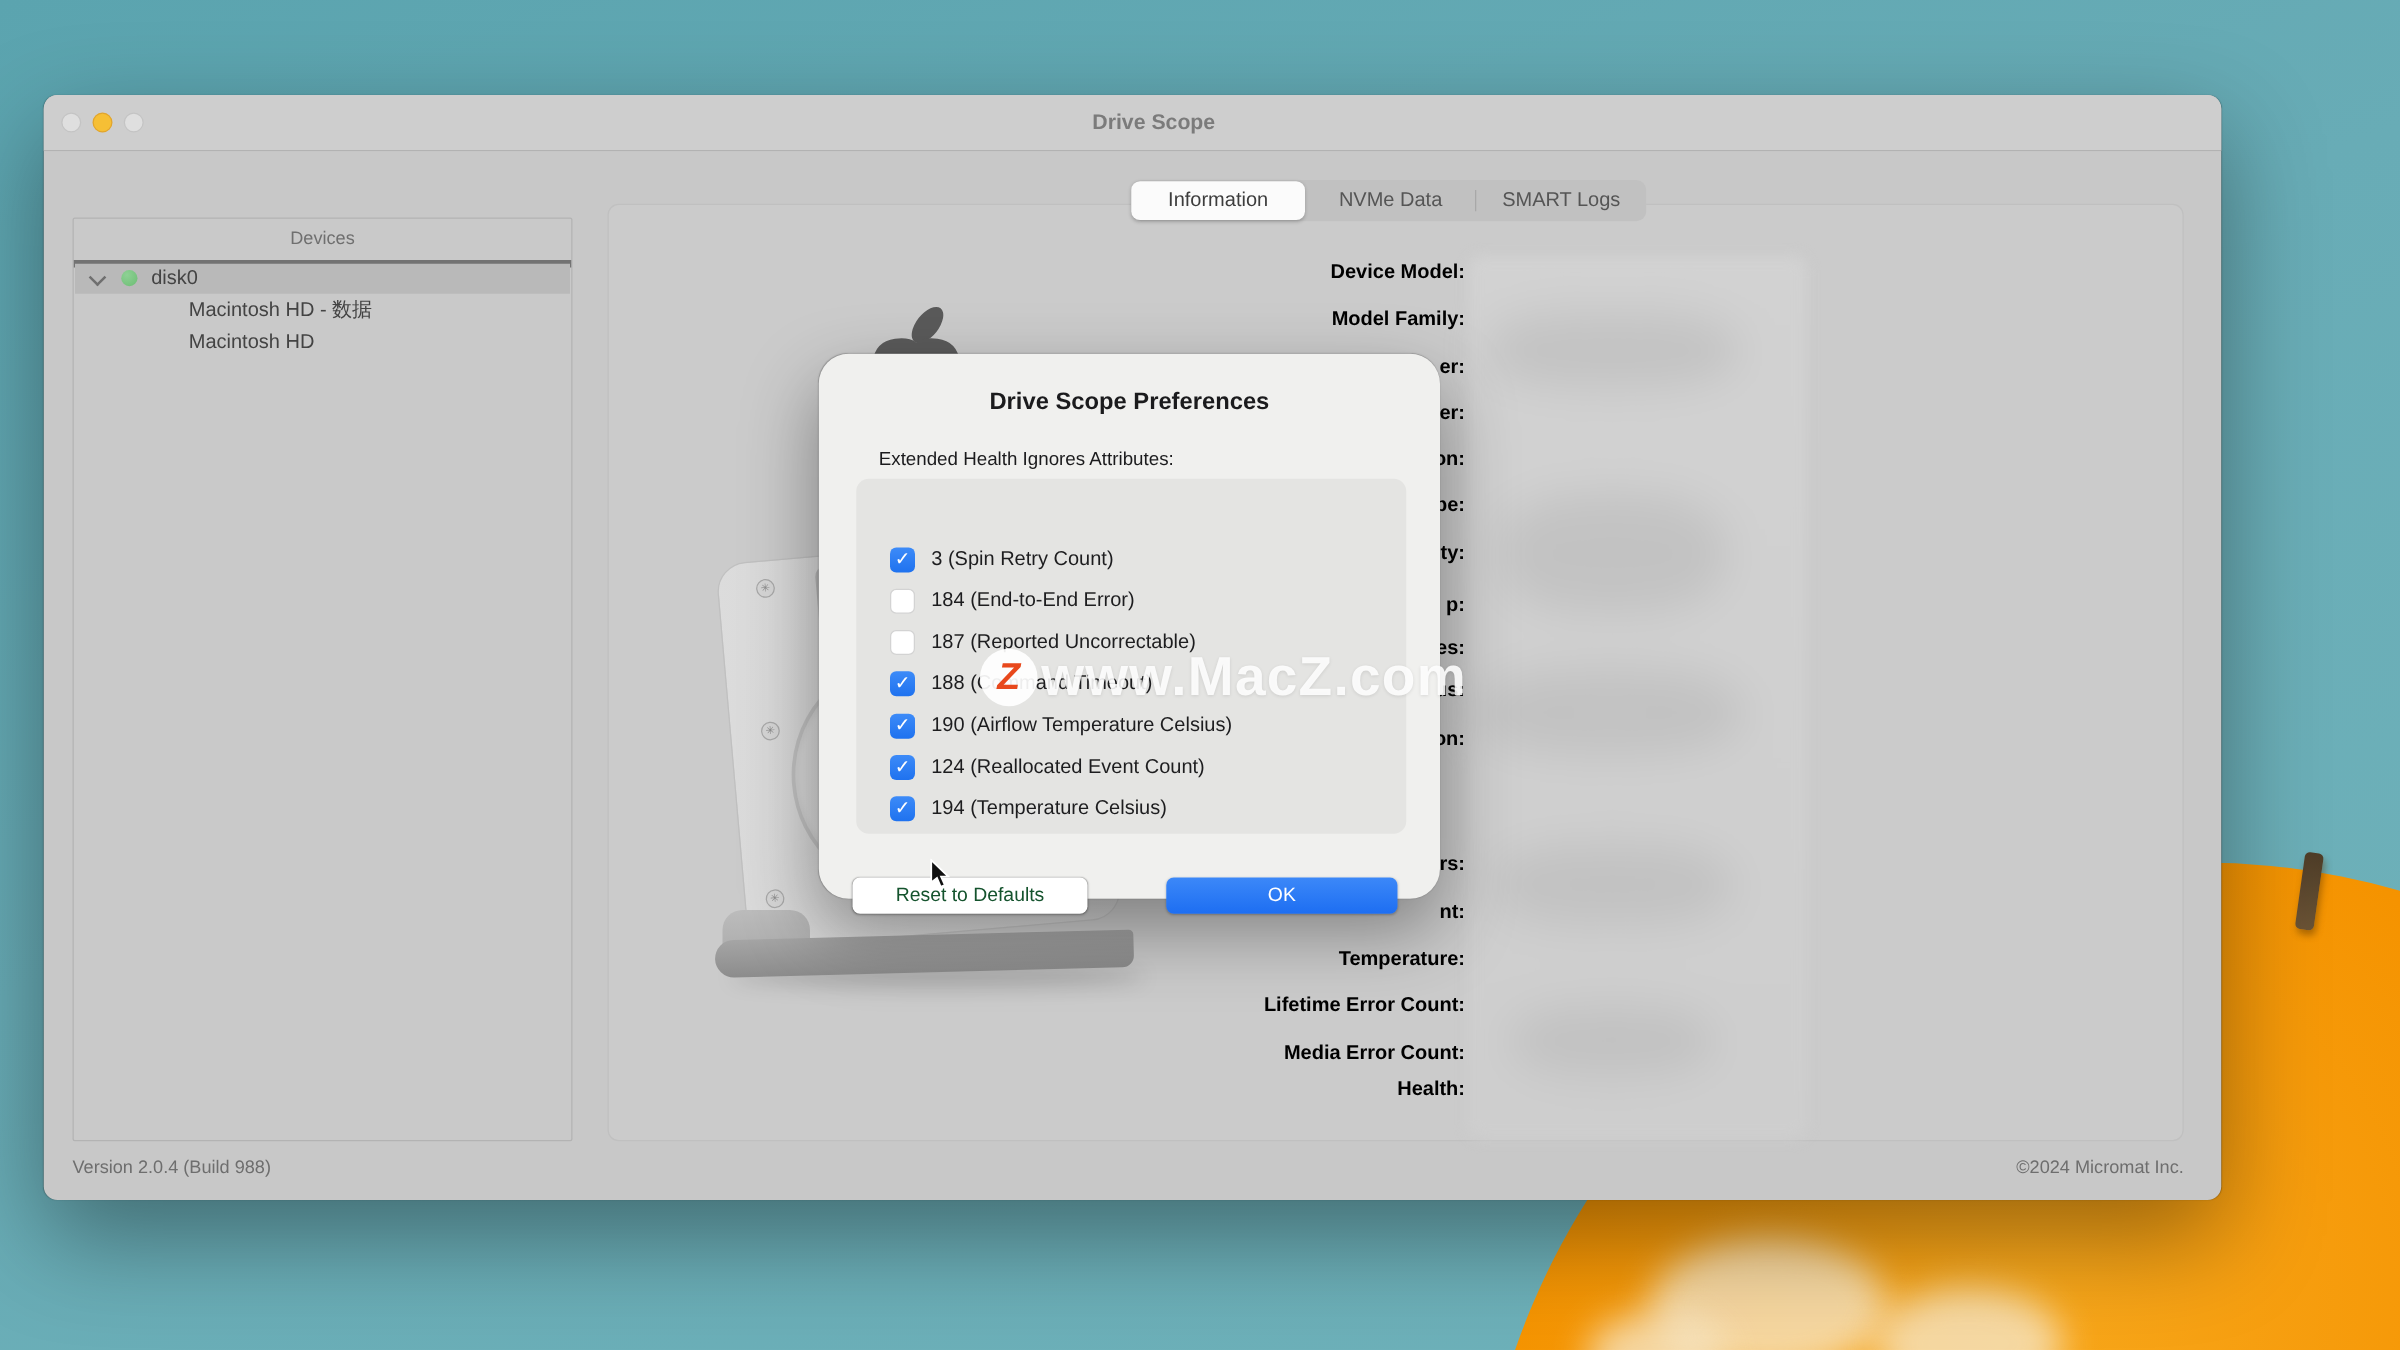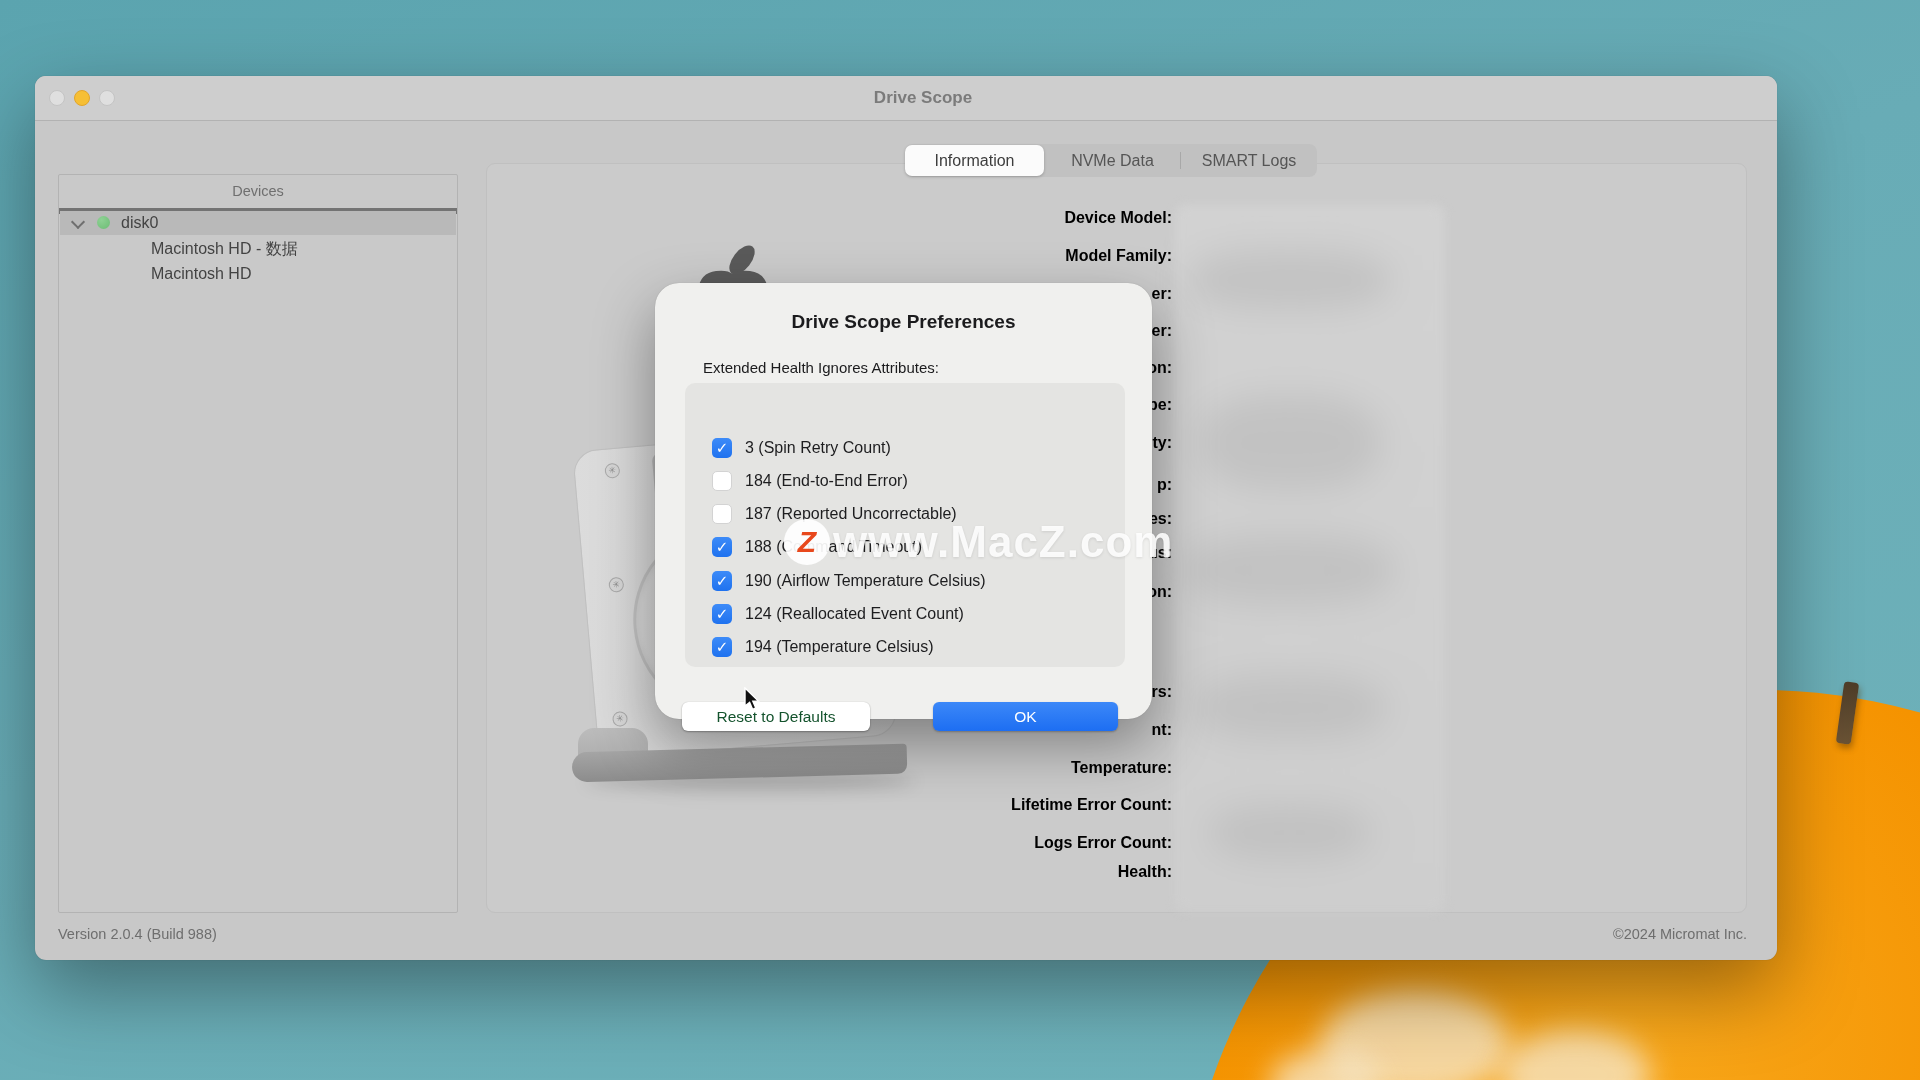--- a/index.html
+++ b/index.html
@@ -163,21 +163,21 @@
       <div class="smudge" style="left:25px;top:190px;width:180px;height:95px;"></div>
       <div class="smudge" style="left:8px;top:330px;width:210px;height:70px;"></div>
       <div class="smudge" style="left:20px;top:470px;width:190px;height:65px;"></div>
       <div class="smudge" style="left:35px;top:600px;width:160px;height:55px;"></div>
     </div>
 
     <div class="ilabel" style="top:132px;">Device Model:</div>
     <div class="ilabel" style="top:170px;">Model Family:</div>
     <div class="ilabel" style="top:682px;">Temperature:</div>
     <div class="ilabel" style="top:719px;">Lifetime Error Count:</div>
-    <div class="ilabel" style="top:757px;">Logs Error Count:</div>
+    <div class="ilabel" style="top:757px;">Media Error Count:</div>
     <div class="ilabel" style="top:786px;">Health:</div>
 
     <div class="ilabel" style="top:208px;">er:</div>
     <div class="ilabel" style="top:245px;">er:</div>
     <div class="ilabel" style="top:282px;">on:</div>
     <div class="ilabel" style="top:319px;">pe:</div>
     <div class="ilabel" style="top:357px;">ty:</div>
     <div class="ilabel" style="top:399px;">p:</div>
     <div class="ilabel" style="top:433px;">es:</div>
     <div class="ilabel" style="top:467px;">us:</div>

